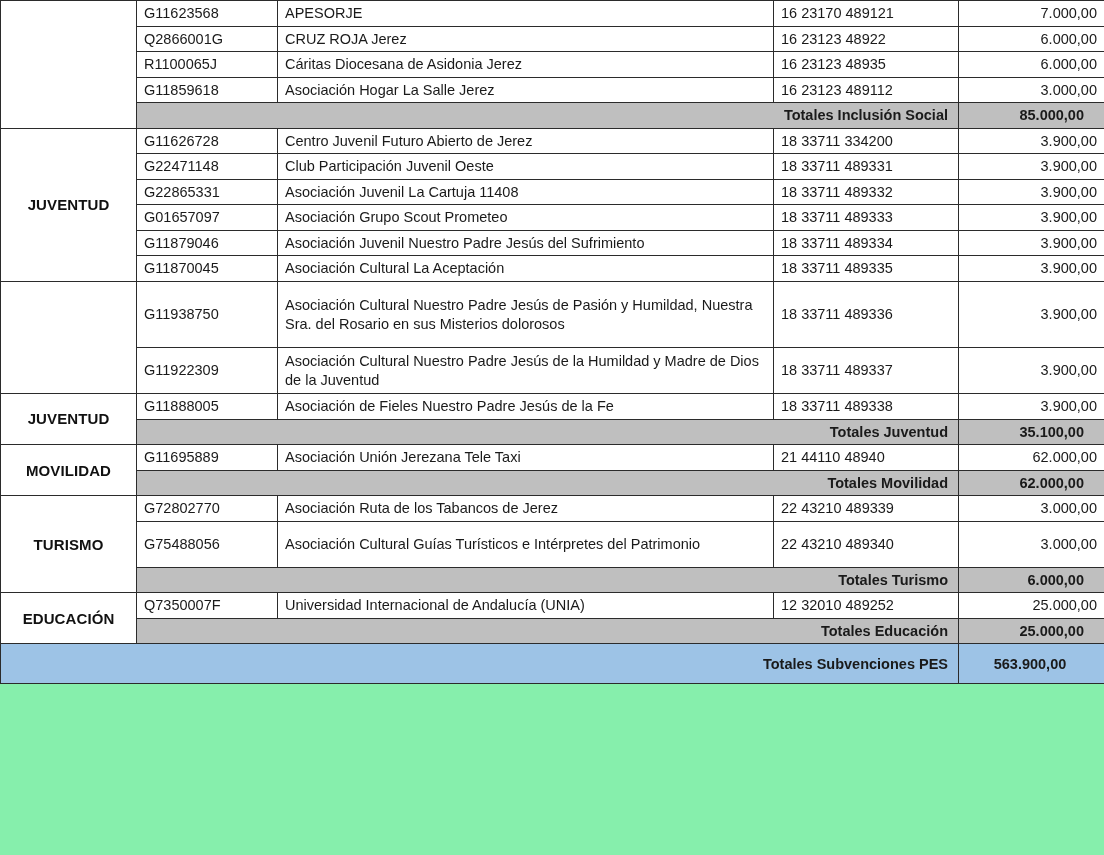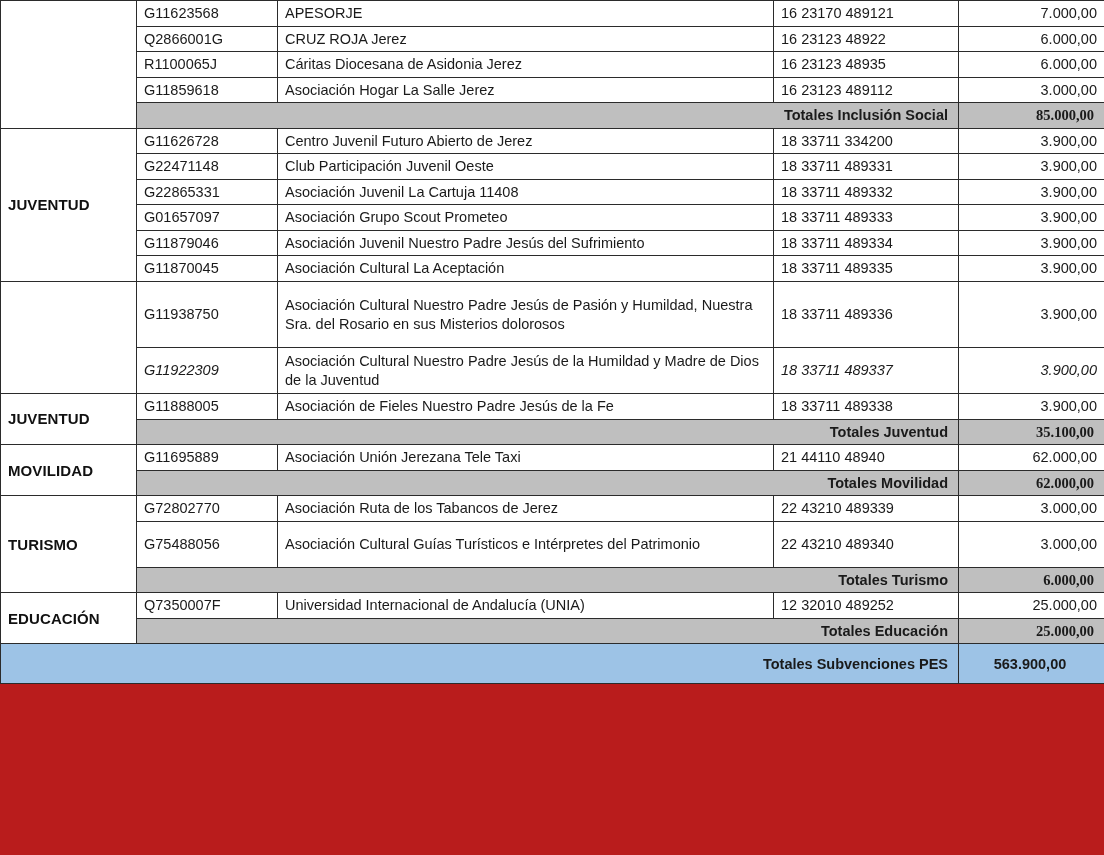--- a/index.html
+++ b/index.html
@@ -11,21 +11,21 @@
   body {
     font-family: "Liberation Sans", "DejaVu Sans", sans-serif;
     color: #1a1a1a;
     -webkit-font-smoothing: antialiased;
   }
   #page {
     position: relative;
     width: 1104px;
     height: 855px;
     overflow: hidden;
-    background: #b91c1c;
+    background: #86efac;
   }
   table.grid {
     border-collapse: collapse;
     table-layout: fixed;
     width: 1104px;
     font-size: 14.5px;
     line-height: 1.28;
   }
   table.grid td {
     border: 1px solid #2b2b2b;
@@ -41,21 +41,21 @@
   col.c-cif   { width: 141px; }
   col.c-desc  { width: 496px; }
   col.c-app   { width: 185px; }
   col.c-amt   { width: 146px; }
 
   
   td.area {
     font-weight: bold;
     font-size: 15px;
     letter-spacing: .1px;
-    text-align: left;
+    text-align: center;
     padding-left: 9px;
     vertical-align: middle;
     color: #111;
   }
   td.area-blank {
     border-top: none;
     border-bottom: none;
   }
 
   td.cif {
@@ -82,42 +82,41 @@
     background: #bfbfbf;
     font-weight: bold;
     margin-top: 38px;
   }
   tr.subtotal td.sub-label {
     text-align: right;
     padding-right: 10px;
   }
   tr.subtotal td.sub-amt {
     text-align: right;
-    padding-right: 10px;
-    font-family: Liberation Serif, serif;
+    padding-right: 20px;
   }
 
   
   tr.grandtotal td {
     background: #9dc3e6;
     font-weight: bold;
     height: 40px;
   }
   tr.grandtotal td.gt-label {
     text-align: right;
     padding-right: 10px;
   }
   tr.grandtotal td.gt-amt {
     text-align: center;
     padding-right: 10px;
   }
 
   
   td.no-bottom { border-bottom: none; }
-  td.no-top { border-top: none; font-style: italic; }
+  td.no-top { border-top: none; }
 
   
   tr.first-row td { border-top: 1px solid #2b2b2b; }
 
   .tall { height: 66px; }
   .tall2 { height: 46px; }
 </style>
 </head>
 <body>
 

